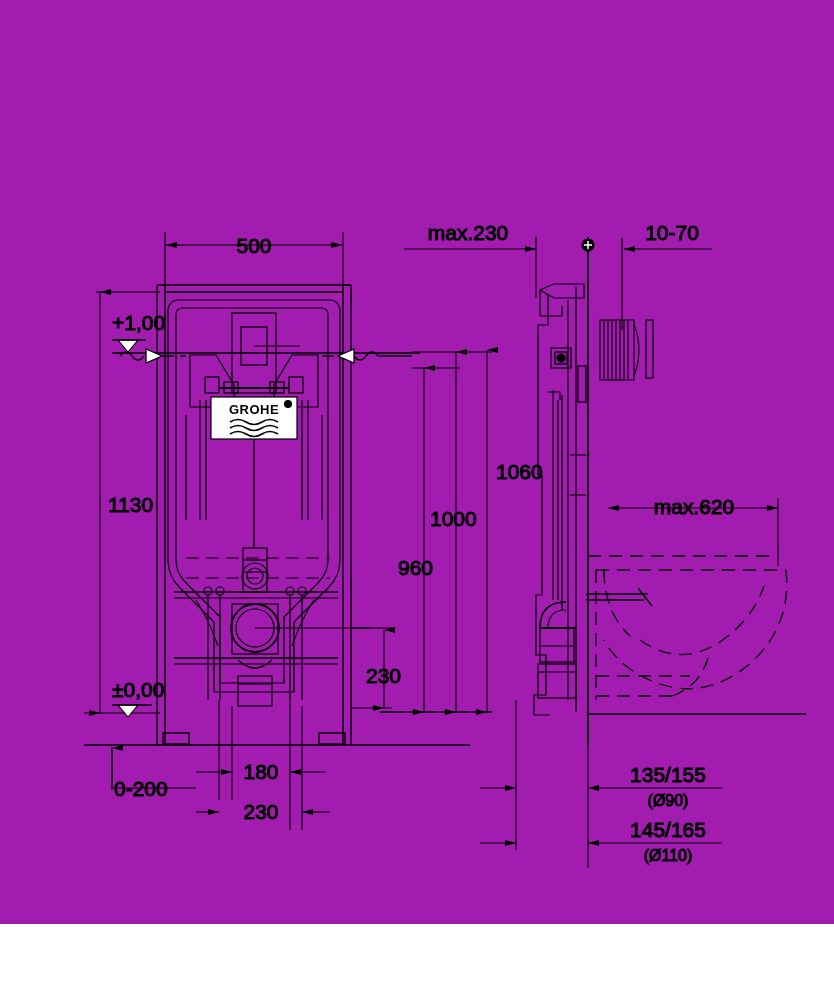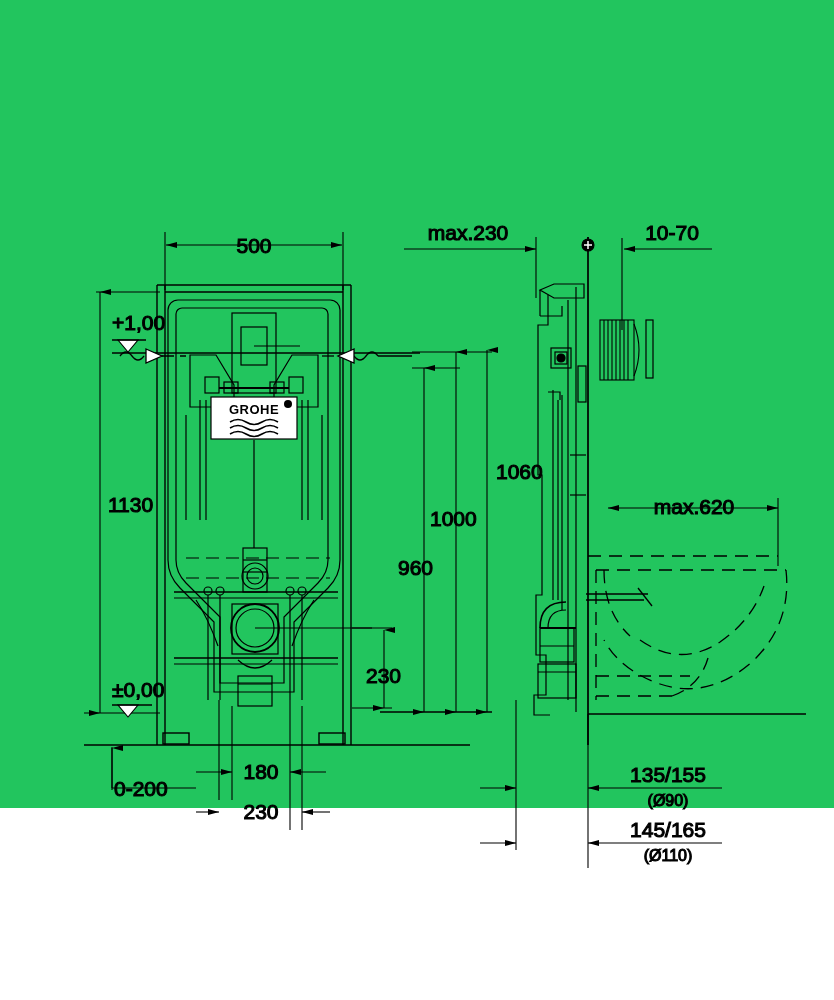--- a/index.html
+++ b/index.html
@@ -1,18 +1,18 @@
 <!DOCTYPE html>
 <html><head>
 <meta charset="utf-8">
 <style>
   html,body{margin:0;padding:0;background:#fff;}
   body{width:834px;height:1000px;overflow:hidden;
        font-family:"Liberation Sans",sans-serif;color:#000;}
-  #stage{position:relative;width:834px;height:808px;background:#22c55e;}
+  #stage{position:relative;width:834px;height:924px;background:#a21caf;}
   svg{display:block;}
   .dimtxt{font-family:"Liberation Sans",sans-serif;font-size:21px;fill:#000;}
   .dimtxt-sm{font-family:"Liberation Sans",sans-serif;font-size:16px;fill:#000;}
   .grohe{font-family:"Liberation Sans",sans-serif;font-size:13px;font-weight:bold;
          letter-spacing:0.5px;fill:#000;}
 </style>
 </head>
 <body>
 
 <div id="stage">

